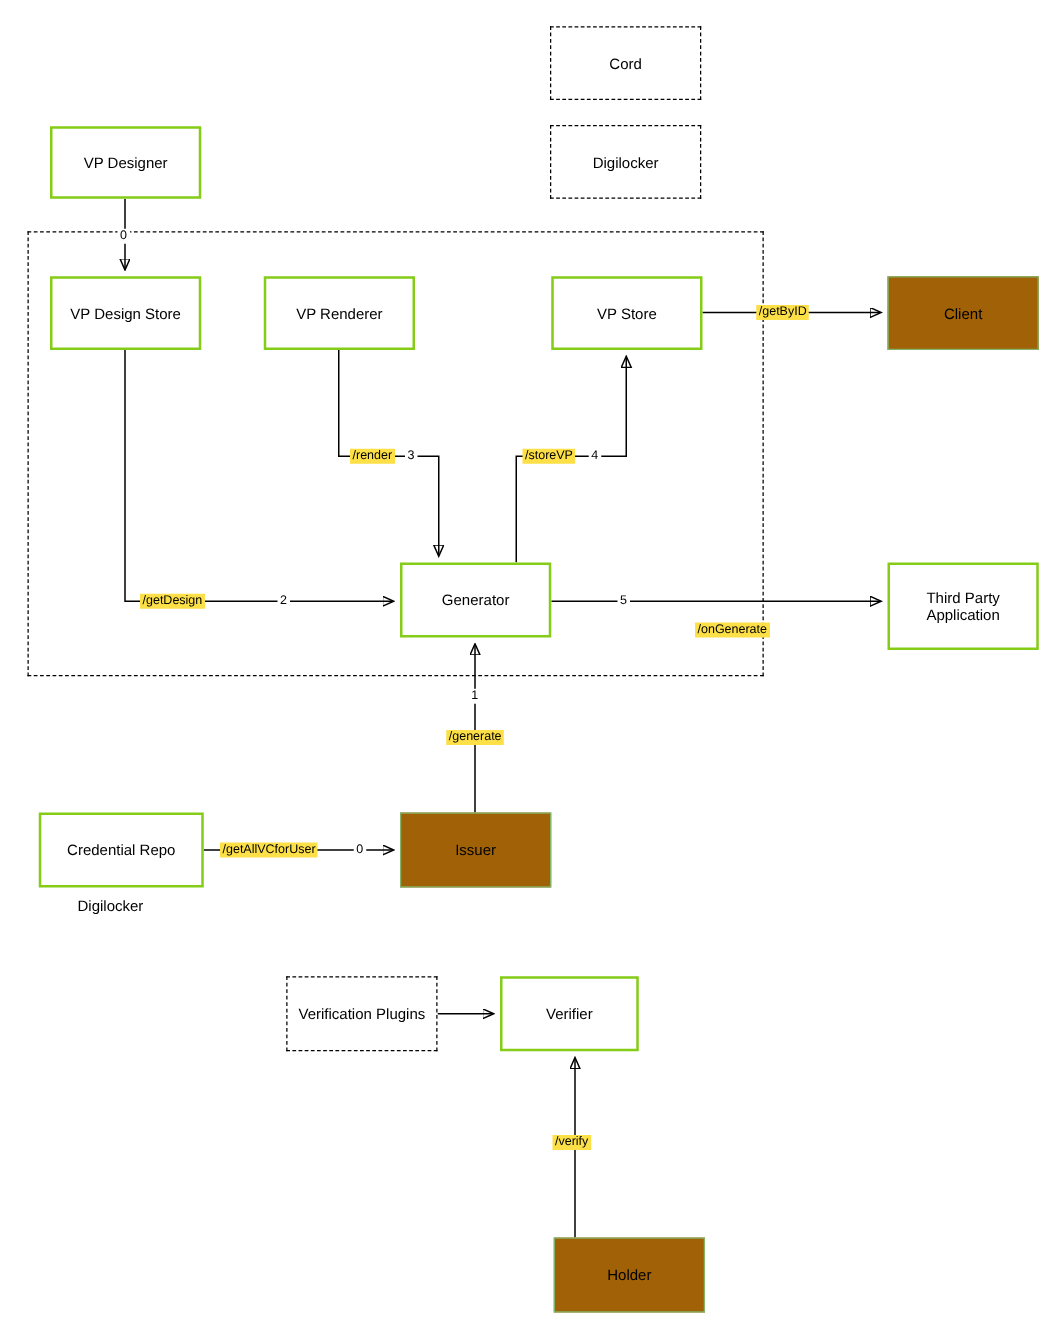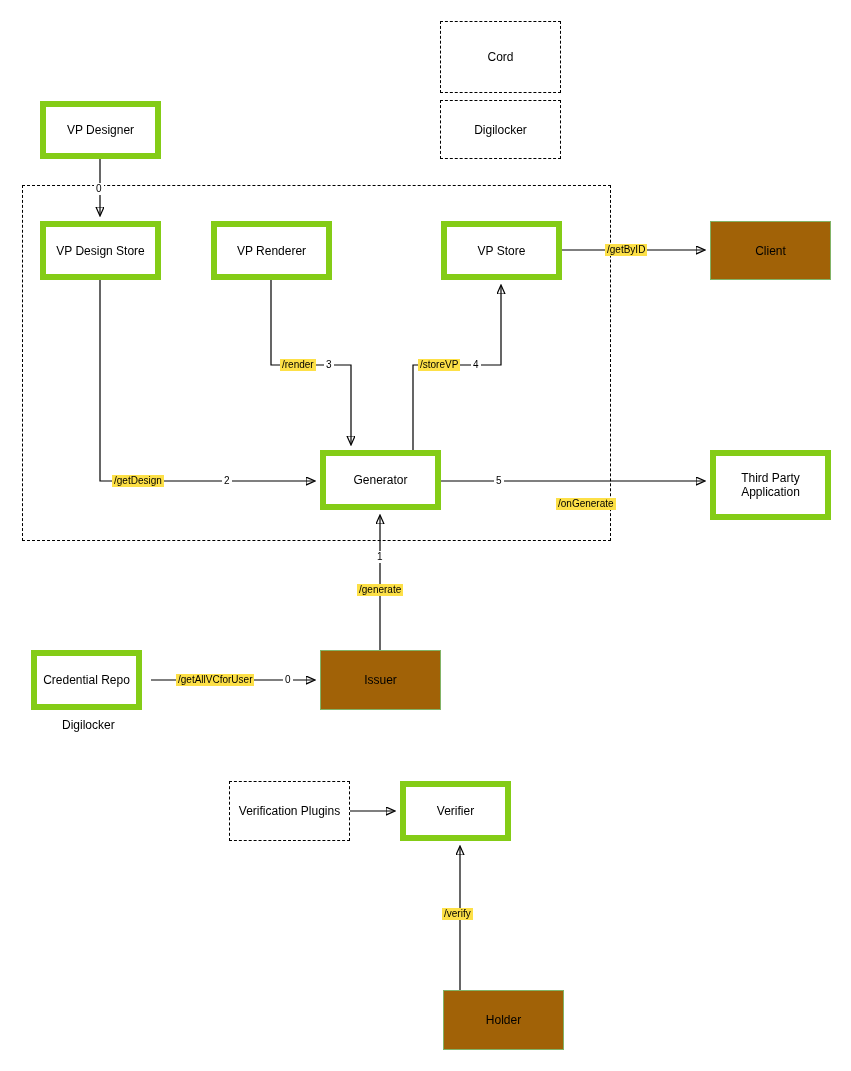--- a/index.html
+++ b/index.html
@@ -21,21 +21,21 @@
     position: absolute;
     box-sizing: border-box;
     display: flex;
     align-items: center;
     justify-content: center;
     text-align: center;
     font-size: 12px;
     line-height: 14px;
     color: #000000;
     background: #ffffff;
-    border: 6px solid #84cc16;
+    border: 2px solid #84cc16;
     white-space: pre-line;
   }
   .node.green {
     background: #a16207;
     border: 1px solid #82b366;
   }
   .node.dashed {
     border: 1px dashed #000000;
     background: #ffffff;
   }
@@ -112,21 +112,21 @@
 
     <path d="M380,650 L380,516" marker-end="url(#arrow)"></path>
 
     <path d="M151,680 L314,680" marker-end="url(#arrow)"></path>
 
     <path d="M350,811 L394,811" marker-end="url(#arrow)"></path>
 
     <path d="M460,990 L460,847" marker-end="url(#arrow)"></path>
   </svg>
 
-  <div class="node dashed" style="left:440px; top:21px; width:121px; height:72px;">
+  <div class="node dashed" style="left:440px; top:21px; width:121px; height:59px;">
     <span>Cord</span>
   </div>
 
   <div class="node dashed" style="left:440px; top:100px; width:121px; height:59px;">
     <span>Digilocker</span>
   </div>
 
   <div class="node" style="left:40px; top:101px; width:121px; height:58px;">
     <span>VP Designer</span>
   </div>
@@ -149,21 +149,21 @@
 
   <div class="node" style="left:320px; top:450px; width:121px; height:60px;">
     <span>Generator</span>
   </div>
 
   <div class="node" style="left:710px; top:450px; width:121px; height:70px;">
     <span>Third Party
 Application</span>
   </div>
 
-  <div class="node" style="left:31px; top:650px; width:111px; height:60px;">
+  <div class="node" style="left:31px; top:650px; width:132px; height:60px;">
     <span>Credential Repo</span>
   </div>
 
   <div class="node green" style="left:320px; top:650px; width:121px; height:60px;">
     <span>Issuer</span>
   </div>
 
   <div class="node dashed" style="left:229px; top:781px; width:121px; height:60px;">
     <span>Verification Plugins</span>
   </div>

